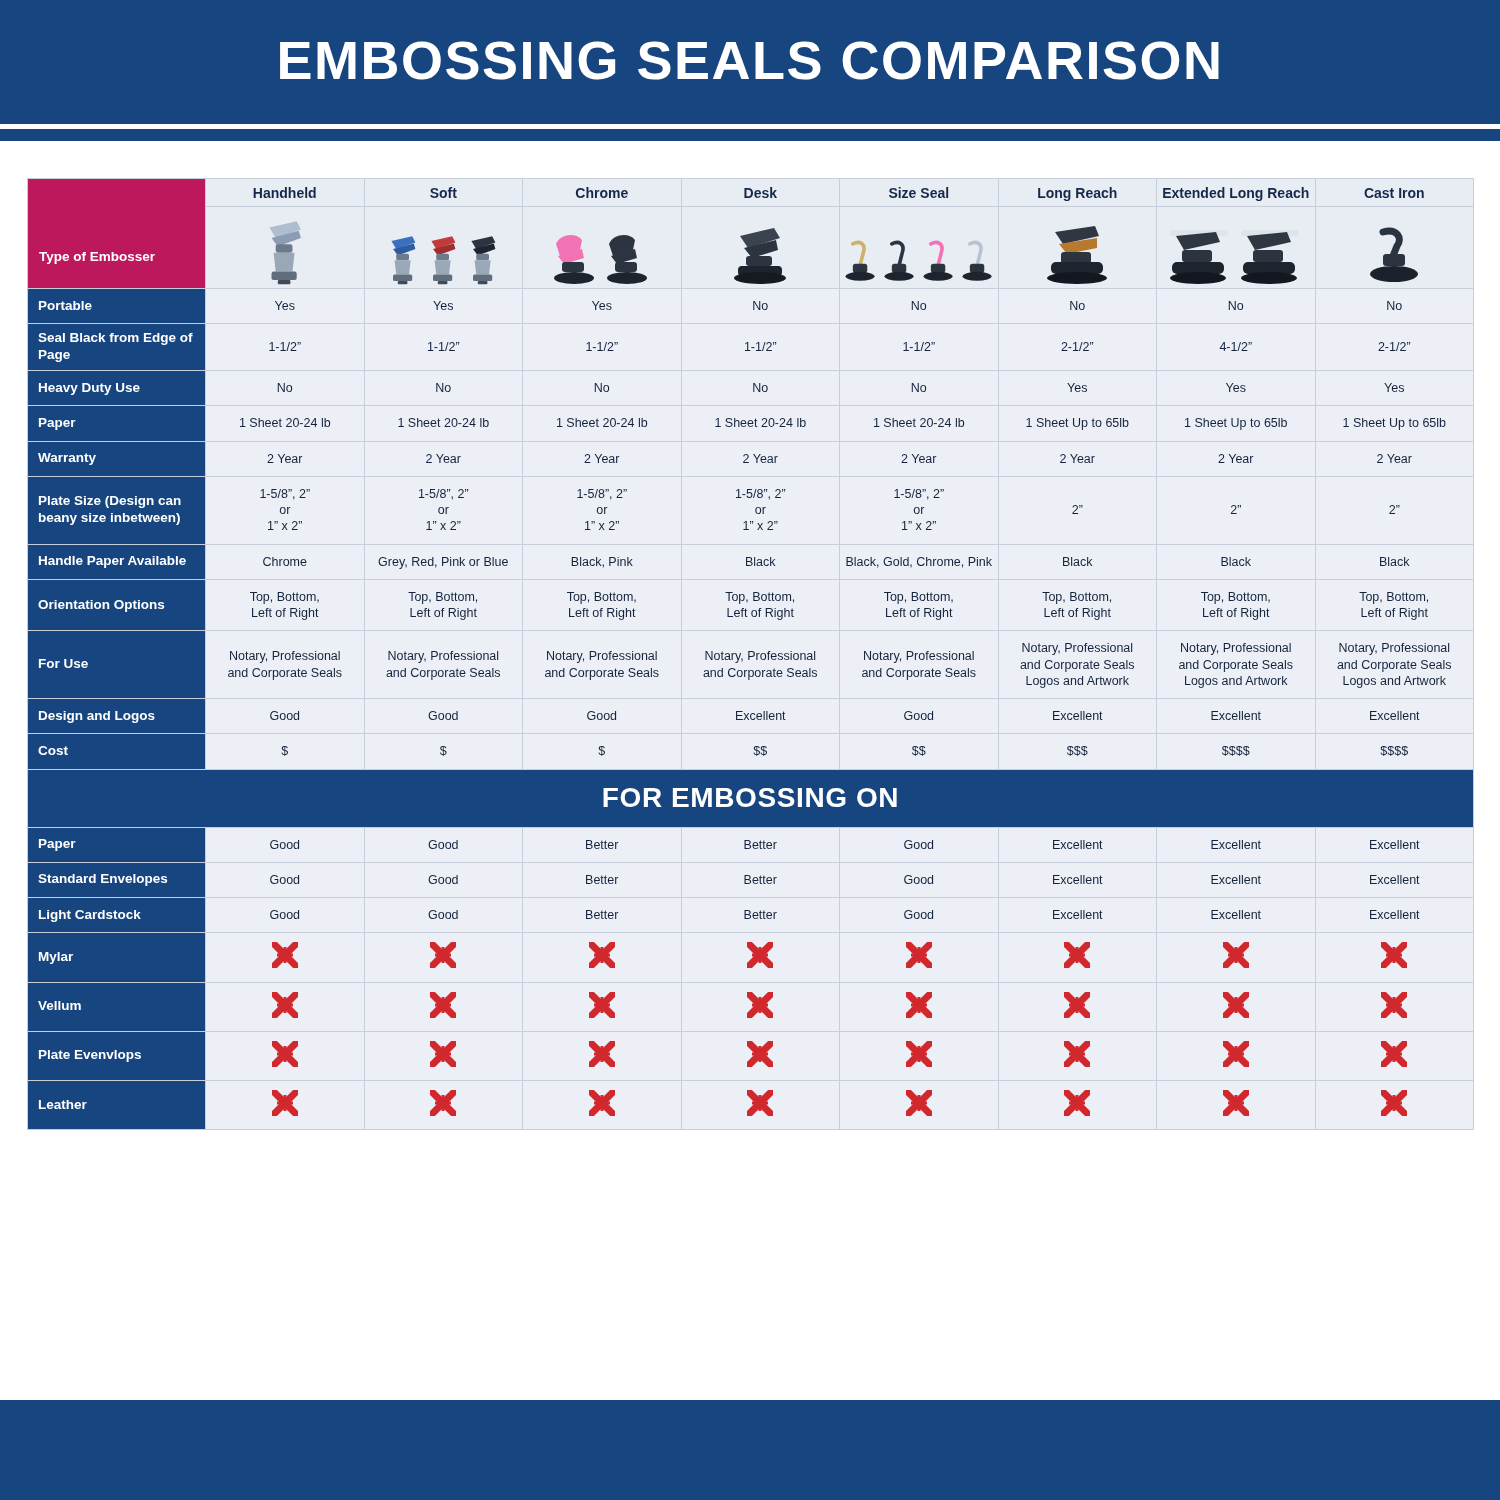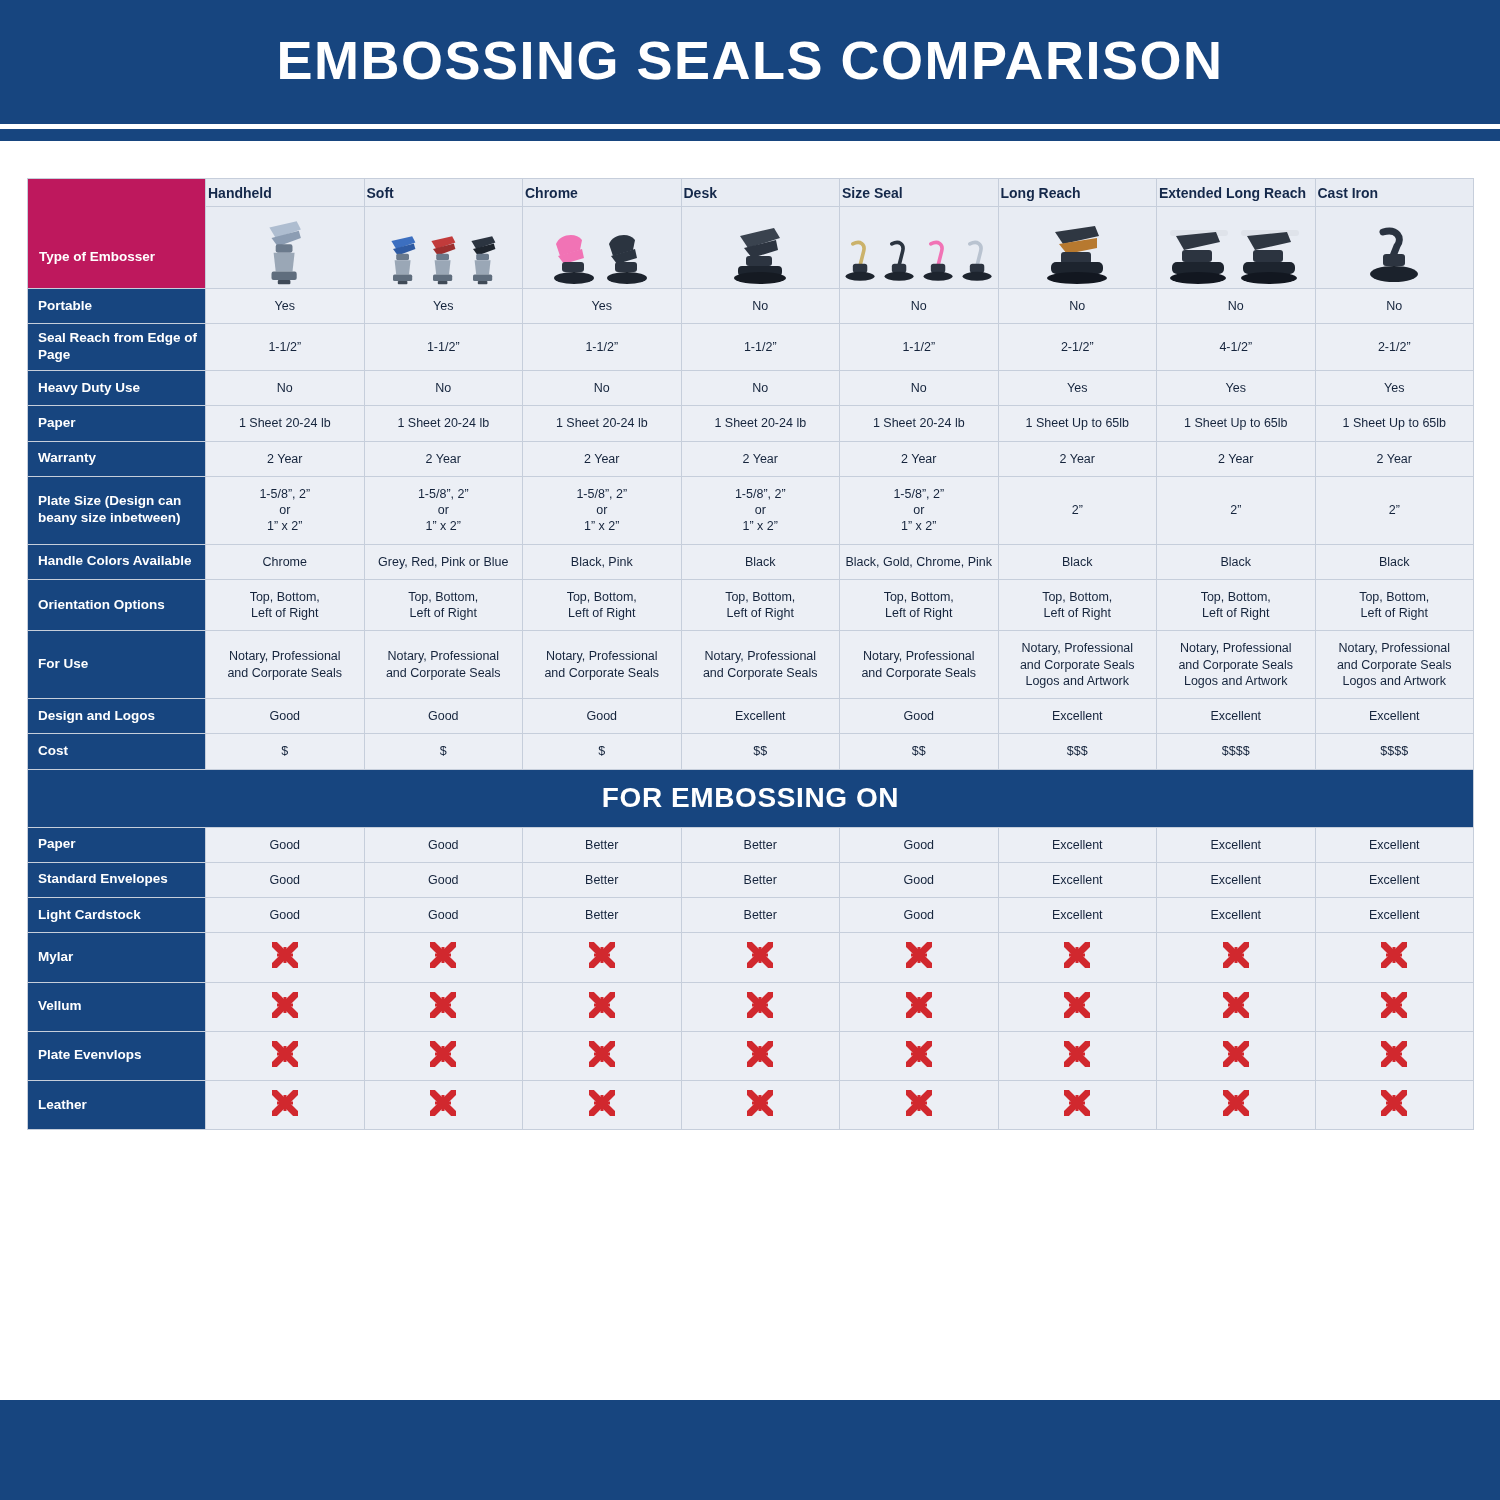--- a/index.html
+++ b/index.html
@@ -88,21 +88,21 @@
     padding: 6px 0 6px 10px;
     line-height: 1.25;
     border-color: #17457f;
     border-bottom: 1px solid #2a5893;
   }
   th.colhead {
     background: #e8ecf3;
     color: #14284a;
     font-size: 14px;
     font-weight: bold;
-    text-align: left;
+    text-align: center;
     height: 28px;
     padding: 4px 2px;
   }
   td.prodcell {
     background: #e8ecf3;
     text-align: center;
     height: 82px;
     padding: 2px;
   }
   td.datacell {
@@ -346,21 +346,21 @@
             </td>
             <td class="datacell">
               <span style="display:block">No</span>
             </td>
             <td class="datacell">
               <span style="display:block">No</span>
             </td>
           </tr>
           <tr>
             <td class="rowlabel">
-              <span style="display:block">Seal Reach from Edge of Page</span>
+              <span style="display:block">Seal Black from Edge of Page</span>
             </td>
             <td class="datacell">
               <span style="display:block">1-1/2”</span>
             </td>
             <td class="datacell">
               <span style="display:block">1-1/2”</span>
             </td>
             <td class="datacell">
               <span style="display:block">1-1/2”</span>
             </td>
@@ -501,21 +501,21 @@
             </td>
             <td class="datacell">
               <span style="display:block">2”</span>
             </td>
             <td class="datacell">
               <span style="display:block">2”</span>
             </td>
           </tr>
           <tr>
             <td class="rowlabel">
-              <span style="display:block">Handle Colors Available</span>
+              <span style="display:block">Handle Paper Available</span>
             </td>
             <td class="datacell">
               <span style="display:block">Chrome</span>
             </td>
             <td class="datacell">
               <span style="display:block">Grey, Red, Pink or Blue</span>
             </td>
             <td class="datacell">
               <span style="display:block">Black, Pink</span>
             </td>

